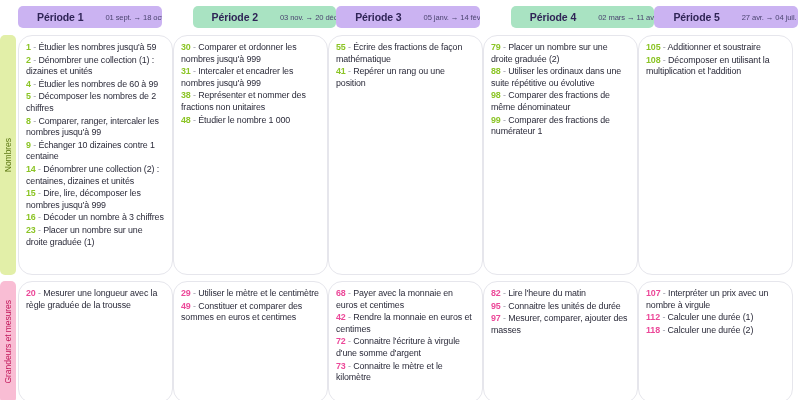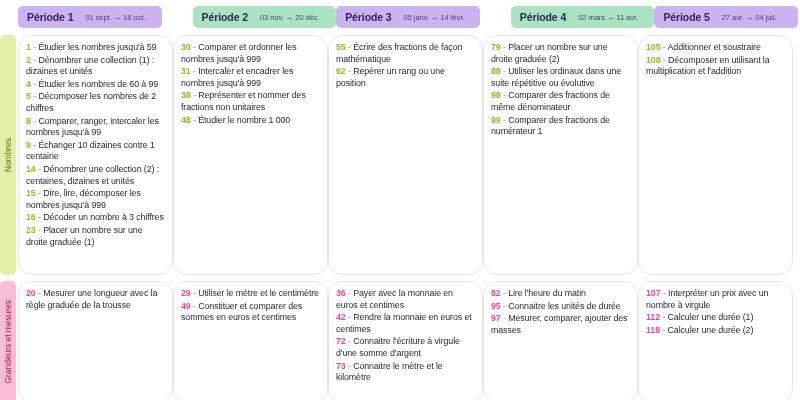--- a/index.html
+++ b/index.html
@@ -23,22 +23,22 @@
     margin-bottom: 7px;
     gap: 0px;
   }
   .period-head {
     width: 155px;
     margin-right: 0px;
     height: 22px;
     border-radius: 5px;
     display: flex;
     align-items: center;
-    padding: 0 9px;
-    gap: 12px;
+    padding: 0 19px;
+    gap: 22px;
     white-space: nowrap;
     overflow: hidden;
   }
   .period-head .p-name {
     font-size: 10.5px;
     font-weight: bold;
     color: #2f2456;
     letter-spacing: -0.1px;
   }
   .period-head .p-dates {
@@ -160,21 +160,21 @@
           <div class="item"><span class="num">23</span><span class="sep"> - </span><span>Placer un nombre sur une droite graduée (1)</span></div>
         </div>
         <div class="cell">
           <div class="item"><span class="num">30</span><span class="sep"> - </span><span>Comparer et ordonner les nombres jusqu'à 999</span></div>
           <div class="item"><span class="num">31</span><span class="sep"> - </span><span>Intercaler et encadrer les nombres jusqu'à 999</span></div>
           <div class="item"><span class="num">38</span><span class="sep"> - </span><span>Représenter et nommer des fractions non unitaires</span></div>
           <div class="item"><span class="num">48</span><span class="sep"> - </span><span>Étudier le nombre 1 000</span></div>
         </div>
         <div class="cell">
           <div class="item"><span class="num">55</span><span class="sep"> - </span><span>Écrire des fractions de façon mathématique</span></div>
-          <div class="item"><span class="num">62</span><span class="sep"> - </span><span>Repérer un rang ou une position</span></div>
+          <div class="item"><span class="num">41</span><span class="sep"> - </span><span>Repérer un rang ou une position</span></div>
         </div>
         <div class="cell">
           <div class="item"><span class="num">79</span><span class="sep"> - </span><span>Placer un nombre sur une droite graduée (2)</span></div>
           <div class="item"><span class="num">88</span><span class="sep"> - </span><span>Utiliser les ordinaux dans une suite répétitive ou évolutive</span></div>
           <div class="item"><span class="num">98</span><span class="sep"> - </span><span>Comparer des fractions de même dénominateur</span></div>
           <div class="item"><span class="num">99</span><span class="sep"> - </span><span>Comparer des fractions de numérateur 1</span></div>
         </div>
         <div class="cell">
           <div class="item"><span class="num">105</span><span class="sep"> - </span><span>Additionner et soustraire</span></div>
           <div class="item"><span class="num">108</span><span class="sep"> - </span><span>Décomposer en utilisant la multiplication et l'addition</span></div>
@@ -188,21 +188,21 @@
     </div>
     <div class="cells row-2">
         <div class="cell">
           <div class="item"><span class="num">20</span><span class="sep"> - </span><span>Mesurer une longueur avec la règle graduée de la trousse</span></div>
         </div>
         <div class="cell">
           <div class="item"><span class="num">29</span><span class="sep"> - </span><span>Utiliser le mètre et le centimètre</span></div>
           <div class="item"><span class="num">49</span><span class="sep"> - </span><span>Constituer et comparer des sommes en euros et centimes</span></div>
         </div>
         <div class="cell">
-          <div class="item"><span class="num">36</span><span class="sep"> - </span><span>Payer avec la monnaie en euros et centimes</span></div>
+          <div class="item"><span class="num">68</span><span class="sep"> - </span><span>Payer avec la monnaie en euros et centimes</span></div>
           <div class="item"><span class="num">42</span><span class="sep"> - </span><span>Rendre la monnaie en euros et centimes</span></div>
           <div class="item"><span class="num">72</span><span class="sep"> - </span><span>Connaitre l'écriture à virgule d'une somme d'argent</span></div>
           <div class="item"><span class="num">73</span><span class="sep"> - </span><span>Connaitre le mètre et le kilomètre</span></div>
         </div>
         <div class="cell">
           <div class="item"><span class="num">82</span><span class="sep"> - </span><span>Lire l'heure du matin</span></div>
           <div class="item"><span class="num">95</span><span class="sep"> - </span><span>Connaitre les unités de durée</span></div>
           <div class="item"><span class="num">97</span><span class="sep"> - </span><span>Mesurer, comparer, ajouter des masses</span></div>
         </div>
         <div class="cell">

